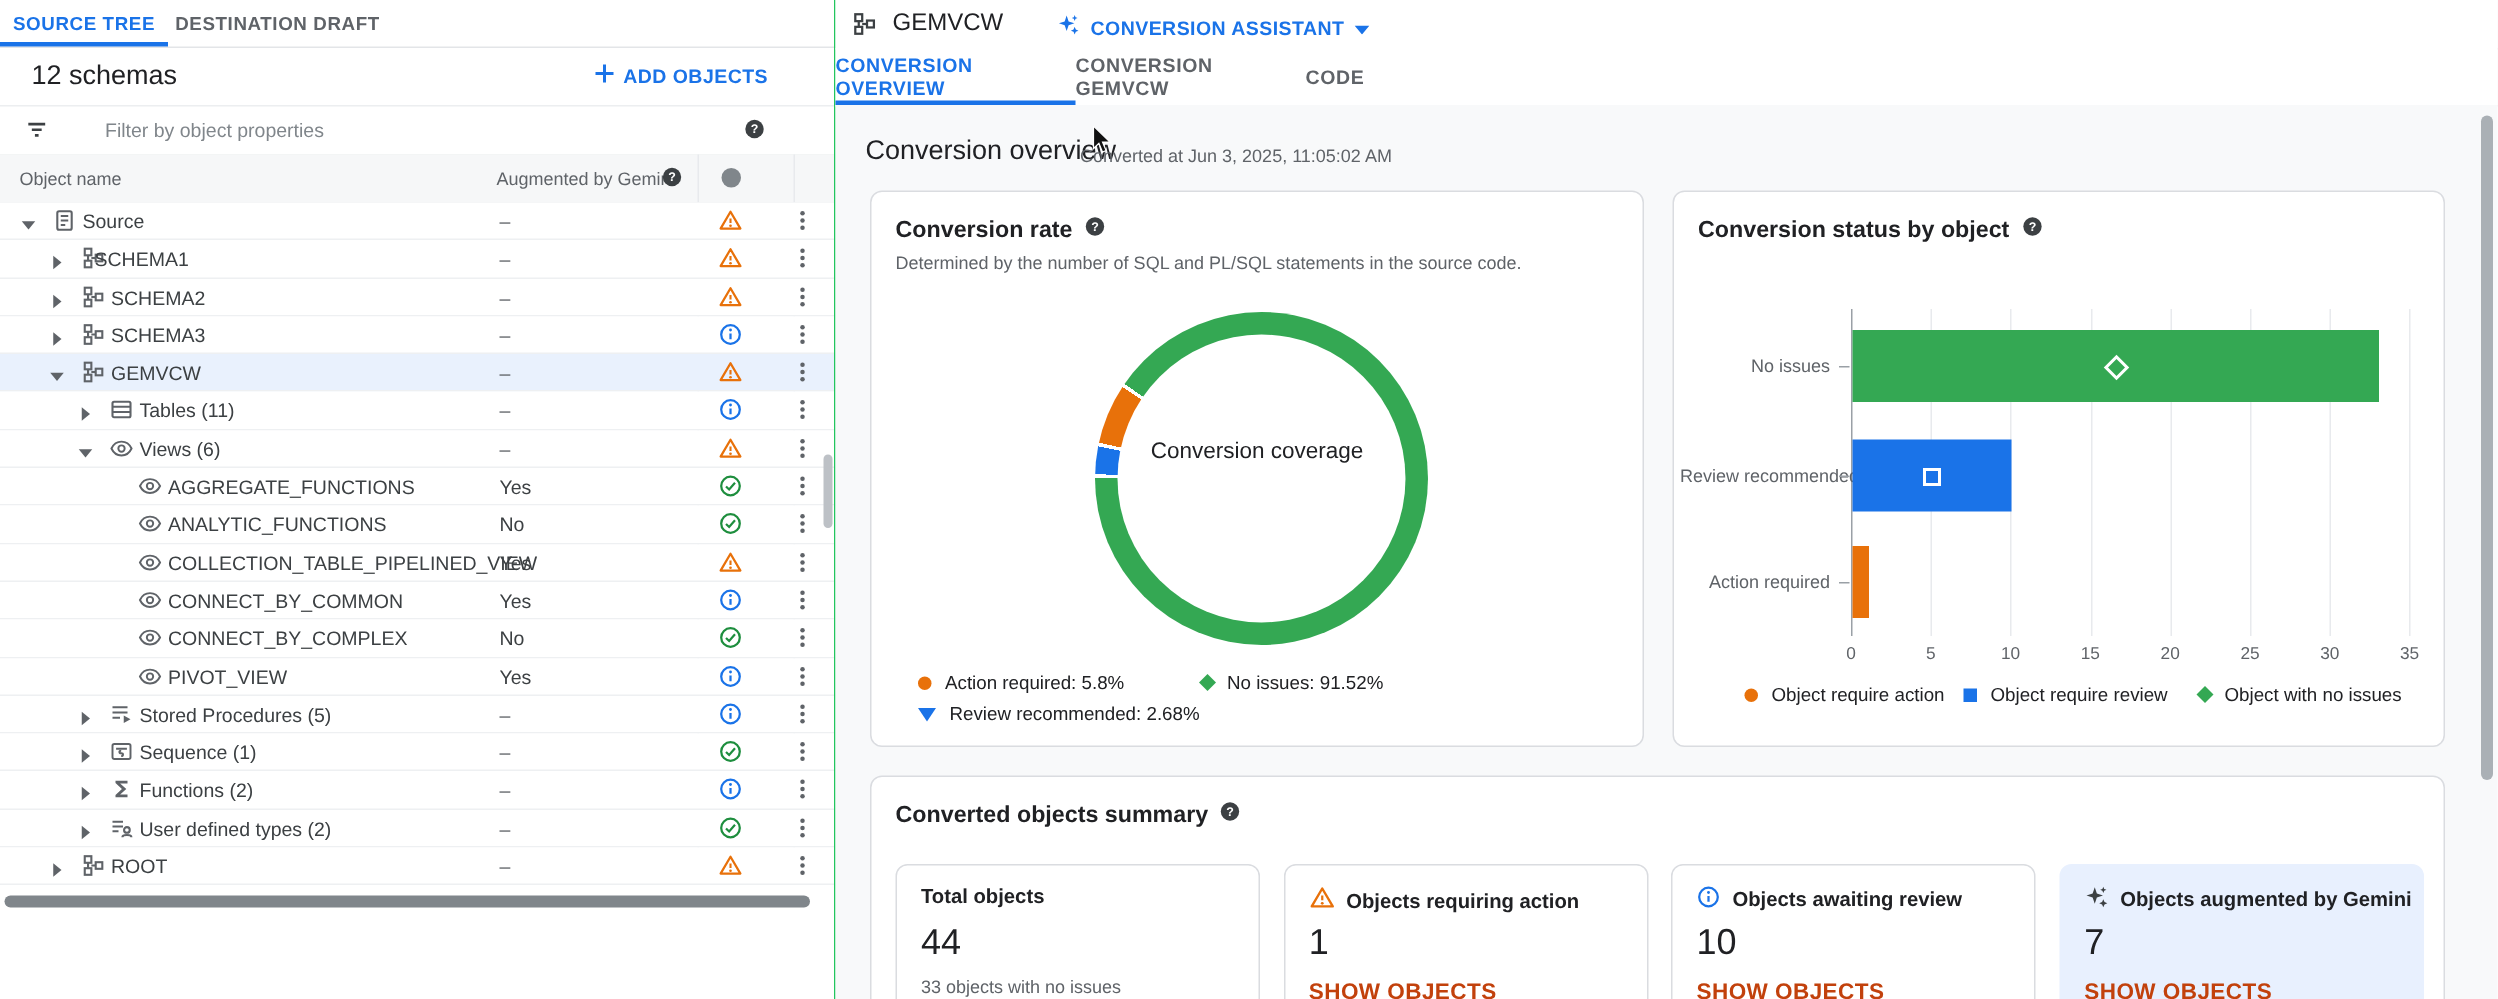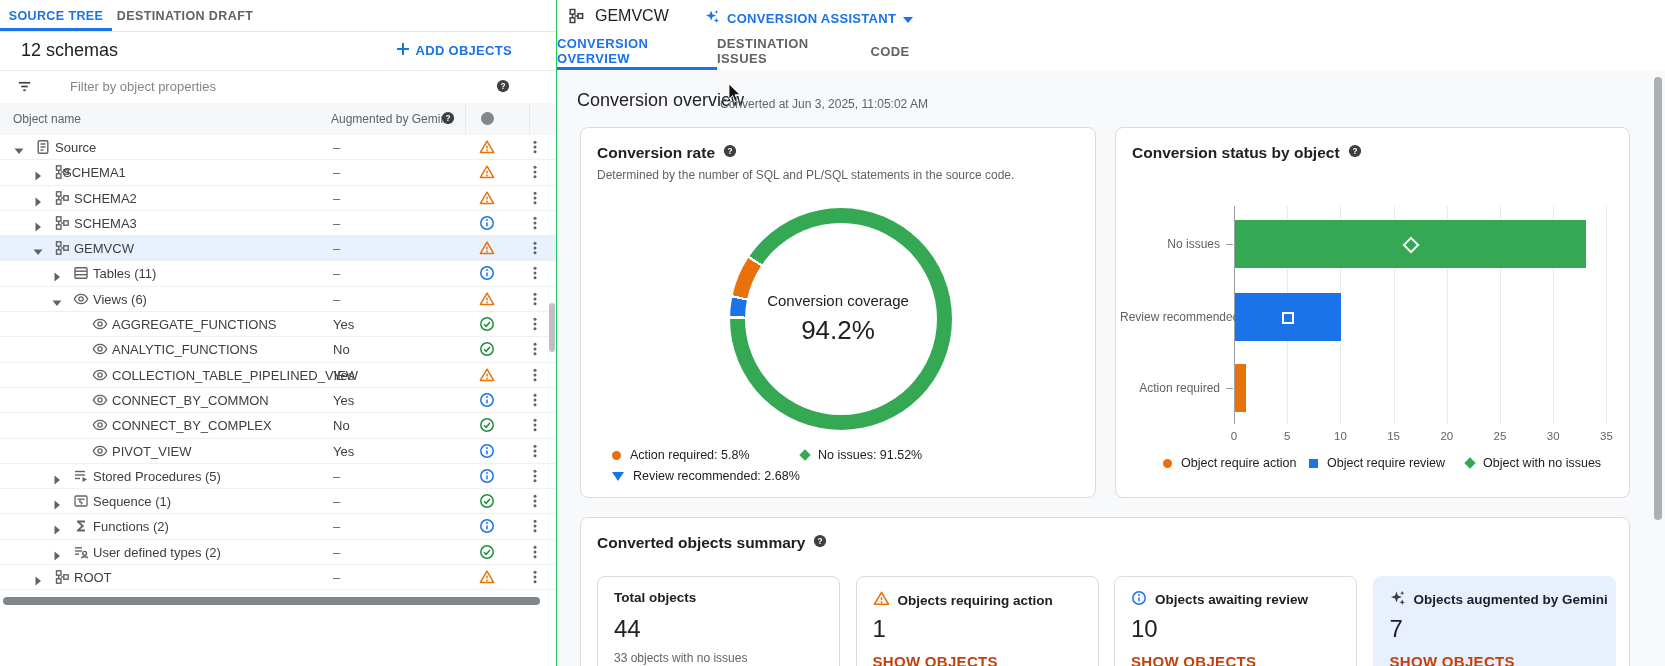--- a/index.html
+++ b/index.html
@@ -622,21 +622,21 @@
       <span>
         <svg width="10" height="6" viewBox="0 0 10 6">
             <path d="M0 0 L10 0 L5 6 Z" fill="#1a73e8"></path>
           </svg>
       </span>
     </span>
   </div>
 
   <div class="ws-tabs">
     <div class="ws-tab active" style="left:0;width:160px;">CONVERSION OVERVIEW</div>
-    <div class="ws-tab" style="left:160px;width:138px;">DESTINATION ISSUES</div>
+    <div class="ws-tab" style="left:160px;width:138px;">CONVERSION GEMVCW</div>
     <div class="ws-tab" style="left:298px;width:70px;">CODE</div>
     <div class="ws-tab-underline"></div>
   </div>
 
   <div class="content">
     <div class="ov-heading">Conversion overview</div>
     <div class="ov-converted">Converted at Jun 3, 2025, 11:05:02 AM</div>
 
     <div class="card" style="left:23px;top:57px;width:516px;height:371px;">
       <div class="card-title">
@@ -646,21 +646,20 @@
               <circle cx="8" cy="8" r="7" fill="#3c4043"></circle>
               <text x="8" y="11.4" font-size="9.5" font-weight="bold" fill="#fff" text-anchor="middle" font-family="Liberation Sans, sans-serif">?</text>
             </svg>
         </span>
       </div>
       <div class="card-sub">Determined by the number of SQL and PL/SQL statements in the source code.</div>
       <div id="donut-area" style="position: absolute; inset: 0px;">
           <div class="donut" style="left:149px;top:80px;width:222px;height:222px;background:conic-gradient(#34a853 0deg 270.17199999999997deg, #fff 270.17199999999997deg 271.472deg,#1a73e8 271.472deg 281.12deg, #fff 281.12deg 282.42deg,#e8710a 282.42deg 303.3deg, #fff 303.3deg 304.6deg,#34a853 304.6deg 360deg);"></div>
           <div class="donut-hole" style="left:164px;top:95px;width:192px;height:192px;"></div>
           <div class="donut-center-label" style="top:164px;">Conversion coverage</div>
-          <div class="donut-center-value" style="top:187px;">94.2%</div>
         </div>
       <div id="donut-legend" style="position: absolute; inset: 0px;">
           <div class="legend-item" style="left: 31px; top: 320px;">
             <span class="mk-circle" style="background:#e8710a"></span>
             <span>Action required:  5.8%</span>
           </div>
           <div class="legend-item" style="left: 220px; top: 320px;">
             <span class="mk-diamond" style="background:#34a853"></span>
             <span>No issues:  91.52%</span>
           </div>

